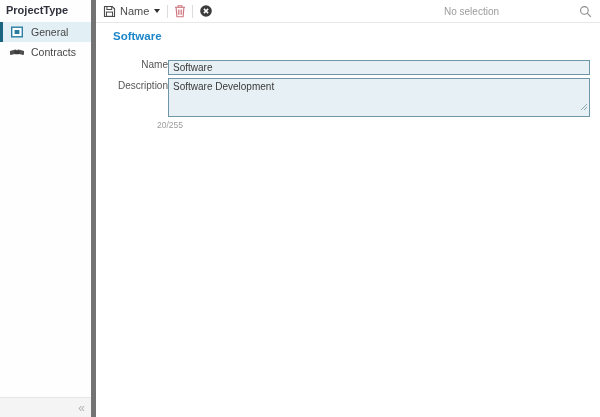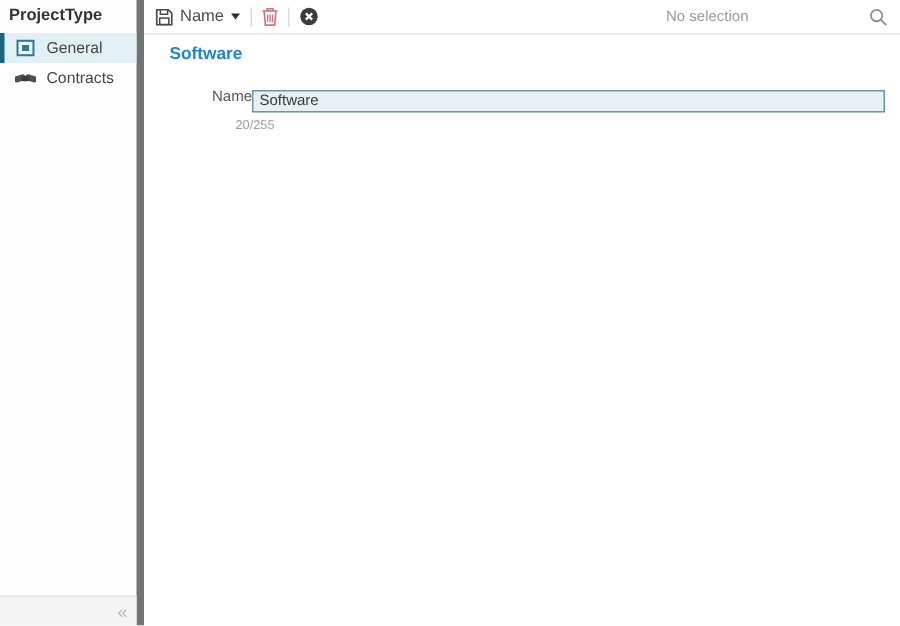--- a/index.html
+++ b/index.html
@@ -150,18 +150,29 @@
     <div class="content">
       <div class="page-title">Software</div>
 
       <div class="form-row">
         <label class="lbl">Name</label>
         <div class="field">
           <input class="text-input" type="text" value="Software" style="">
         </div>
       </div>
 
+      <div class="form-row">
+        <label class="lbl">Description</label>
+        <div class="field">
+          <textarea class="text-area" style="">Software Development</textarea>
+          <span class="grip">
+            <svg width="8" height="8" viewBox="0 0 8 8">
+              <path d="M7 1 L1 7 M7 4 L4 7 M7 7 L7 7" stroke="#8aa5b0" stroke-width="1"></path>
+            </svg>
+          </span>
+        </div>
+      </div>
 
       <div class="char-counter">20/255</div>
     </div>
 
   </div>
 </div>
 
 </body></html>

